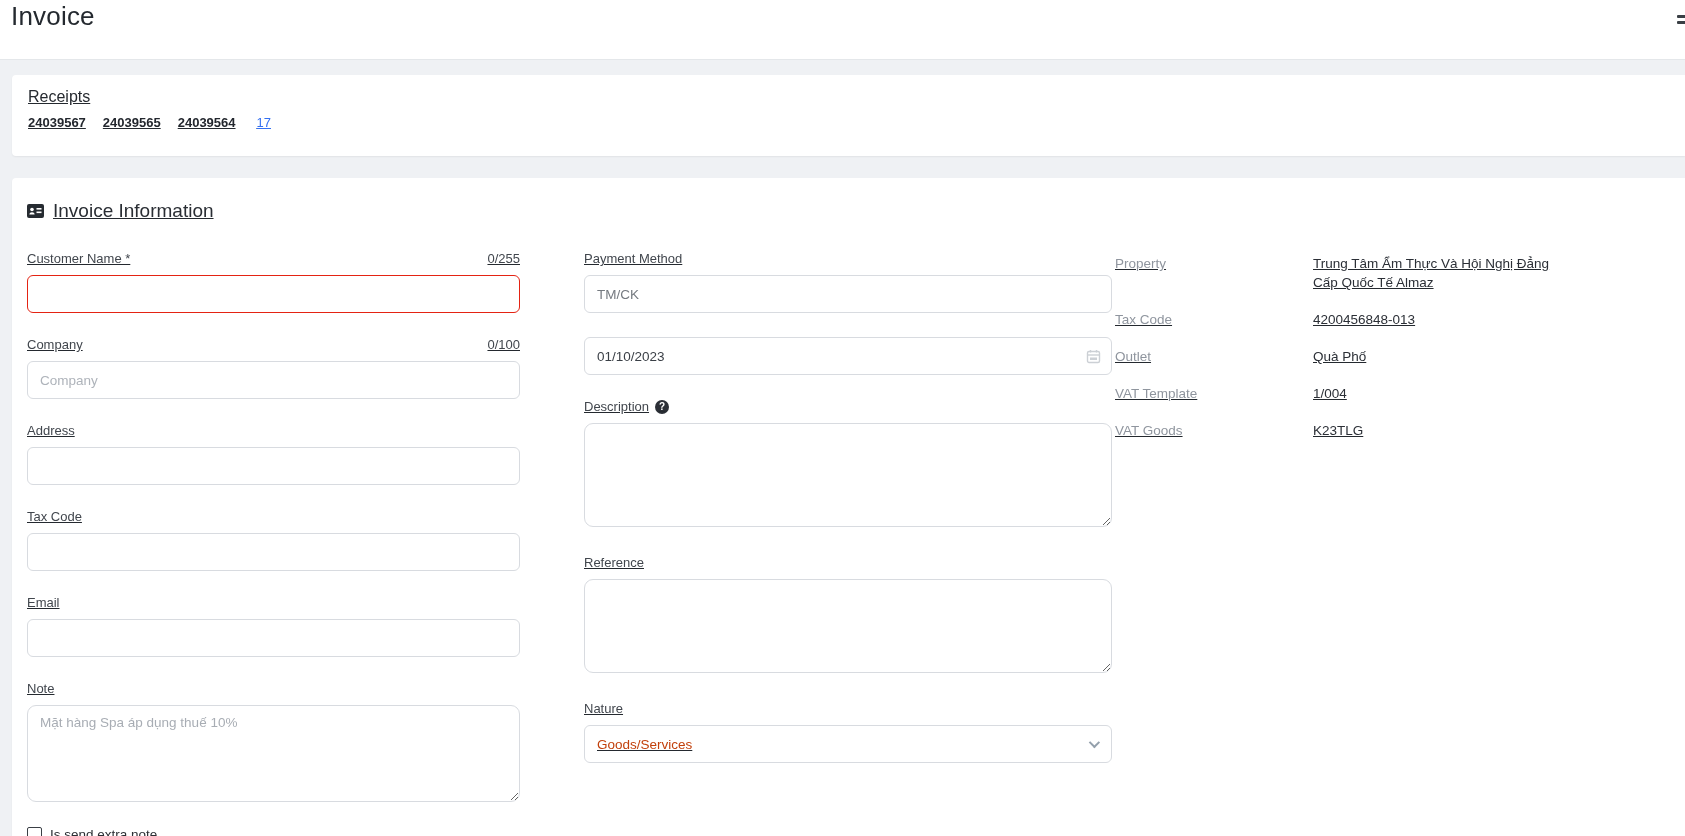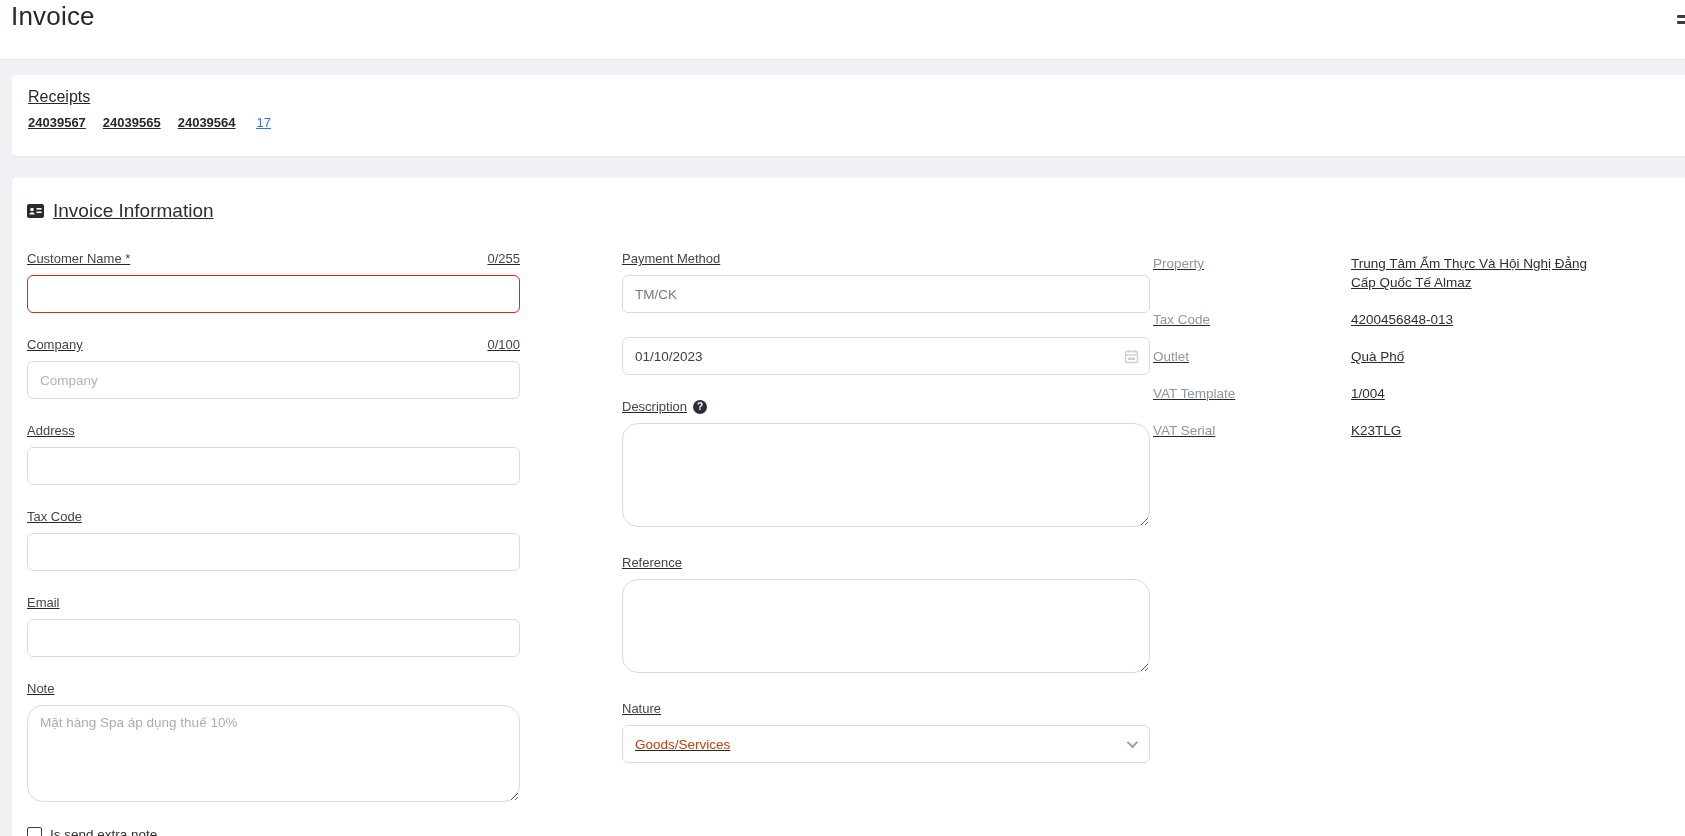--- a/index.html
+++ b/index.html
@@ -23,35 +23,35 @@
 
   .main-card { margin-top:22px; height:680px; padding:22px 0 0 15px; }
 
   .section-header { display:flex; align-items:center; gap:9px; }
   .section-title { font-size:19px; color:#2a2e34; }
   .idcard-icon { display:inline-block; line-height:0; }
 
   
   .form-grid { display:flex; margin-top:29px; align-items:flex-start; }
   .col1 { width:493px; }
-  .col2 { width:528px; margin-left:102px; }
+  .col2 { width:528px; margin-left:64px; }
   .col3 { margin-left:3px; width:470px; padding-top:3px; }
 
   .field { margin-bottom:24px; }
   .label-row { display:flex; justify-content:space-between; align-items:baseline; margin-bottom:9px; }
   .f-label { font-size:13px; color:#41464d; display:flex; align-items:center; gap:6px; }
   .f-counter { font-size:13px; color:#41464d; }
 
   .t-input { width:100%; height:38px; border:1px solid #d8dbe0; border-radius:6px; background:#fff;
     padding:0 12px; font-size:13.5px; color:#3a3f46; font-family:inherit; outline:none; }
   .t-input::placeholder { color:#aeb3ba; }
   .t-input.error { border:1px solid #e42313; }
   .t-input.muted { color:#757a80; }
 
-  textarea.t-area { width:100%; border:1px solid #d8dbe0; border-radius:16px; background:#fff;
+  textarea.t-area { width:100%; border:1px solid #d8dbe0; border-radius:9px; background:#fff;
     padding:9px 12px; font-size:13.5px; color:#3a3f46; font-family:inherit; outline:none; resize:both; }
   textarea.t-area::placeholder { color:#a8adb4; }
   .h-note { height:97px; }
   .h-desc { height:104px; }
   .h-ref  { height:94px; }
 
   .date-wrap { position:relative; }
   .date-wrap .cal { position:absolute; right:11px; top:12px; }
 
   .select { position:relative; width:100%; height:38px; border:1px solid #d8dbe0; border-radius:6px;
@@ -227,19 +227,19 @@
       </div>
       <div class="detail-row">
         <span class="d-label">Outlet</span>
         <span class="d-value">Quà Phố</span>
       </div>
       <div class="detail-row">
         <span class="d-label">VAT Template</span>
         <span class="d-value">1/004</span>
       </div>
       <div class="detail-row">
-        <span class="d-label">VAT Serial</span>
+        <span class="d-label">VAT Goods</span>
         <span class="d-value">K23TLG</span>
       </div>
 
     </div>
   </div>
 </div>
 
 </body></html>

